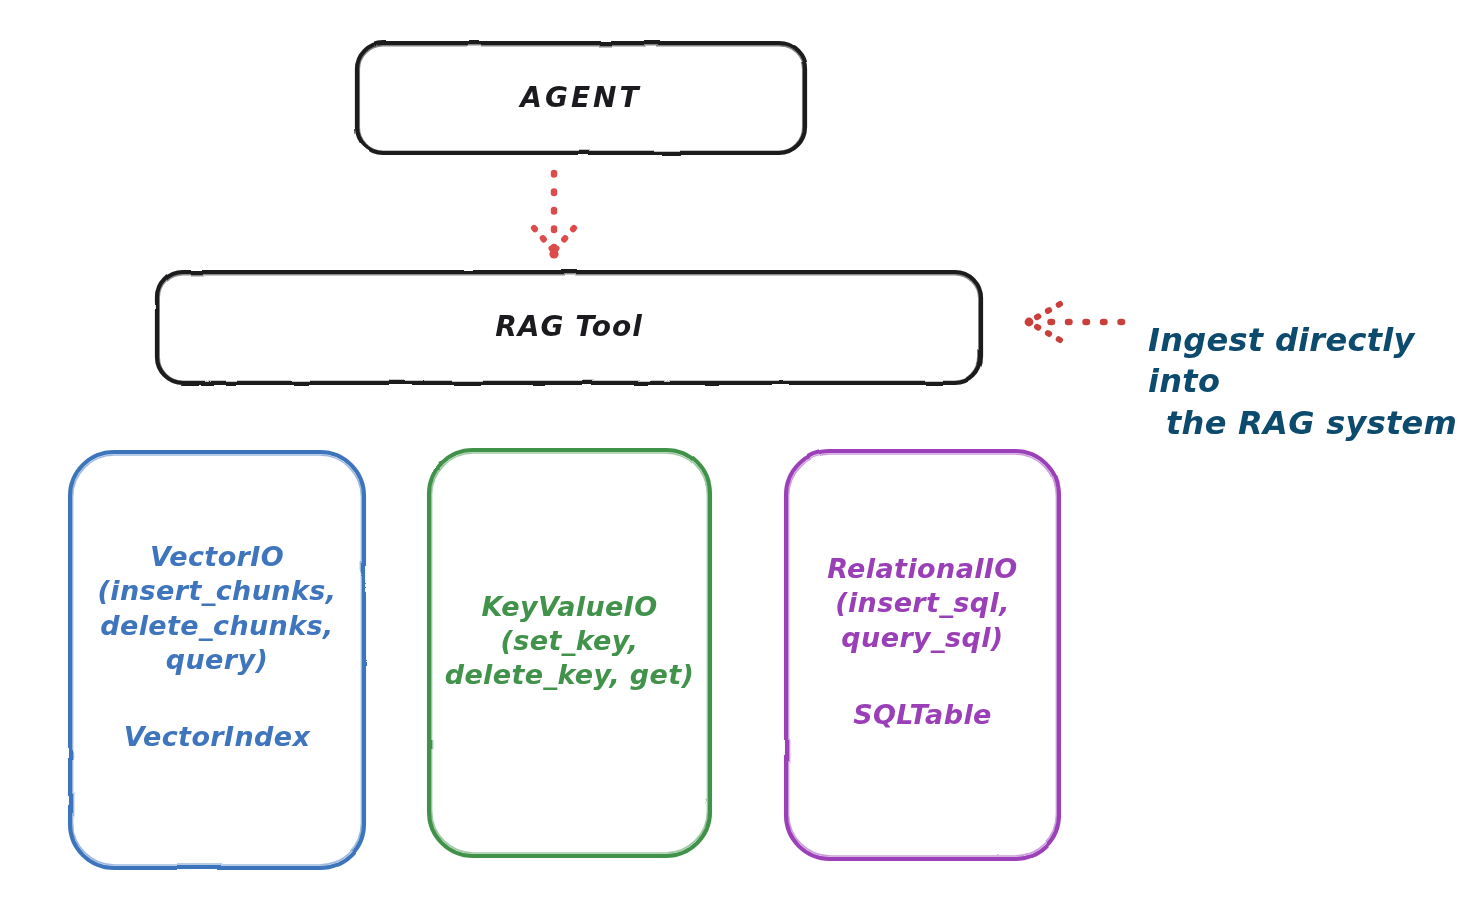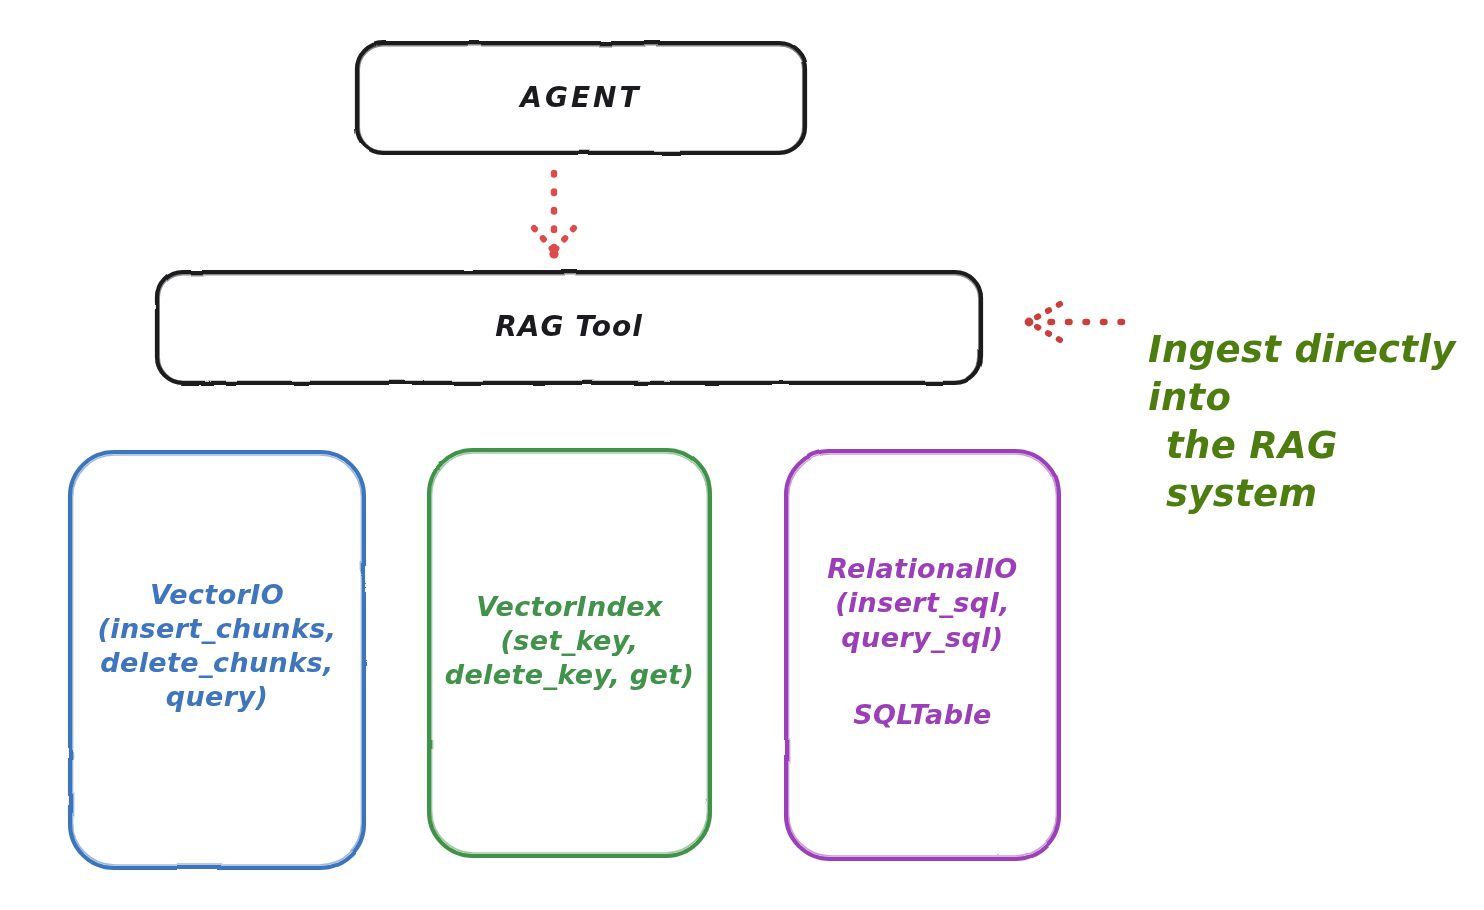--- a/index.html
+++ b/index.html
@@ -129,25 +129,25 @@
   #vector-io-node .provider-body   { transform: translateY(-14px); }
   #keyvalue-io-node .provider-body { transform: translateY(-12px); }
   #relational-io-node .provider-body { transform: translateY(-14px); }
 
   
   #ingest-annotation {
     position: absolute;
     left: 1148px;
     top: 278px;
     width: 330px;
-    color: #4d7c0f;
+    color: #0c4a6e;
     font-family: "DejaVu Sans", sans-serif;
     font-style: italic;
     font-weight: 600;
-    font-size: 37px;
+    font-size: 32px;
     line-height: 1.3;
     text-align: left;
     white-space: pre-line;
     letter-spacing: 0.3px;
   }
   #ingest-annotation .line2 { display: block; padding-left: 18px; }
 </style>
 </head>
 <body>
 
@@ -212,26 +212,27 @@
   <div class="node" id="rag-tool-node">
     <span class="node-label">RAG Tool</span>
   </div>
 
   <div class="node" id="vector-io-node">
     <div class="provider-body">
       <span class="provider-api">VectorIO
 (insert_chunks,
 delete_chunks,
 query)</span>
+      <span class="provider-index">VectorIndex</span>
     </div>
   </div>
 
   <div class="node" id="keyvalue-io-node">
     <div class="provider-body">
-      <span class="provider-api">VectorIndex
+      <span class="provider-api">KeyValueIO
 (set_key,
 delete_key, get)</span>
     </div>
   </div>
 
   <div class="node" id="relational-io-node">
     <div class="provider-body">
       <span class="provider-api">RelationalIO
 (insert_sql,
 query_sql)</span>

